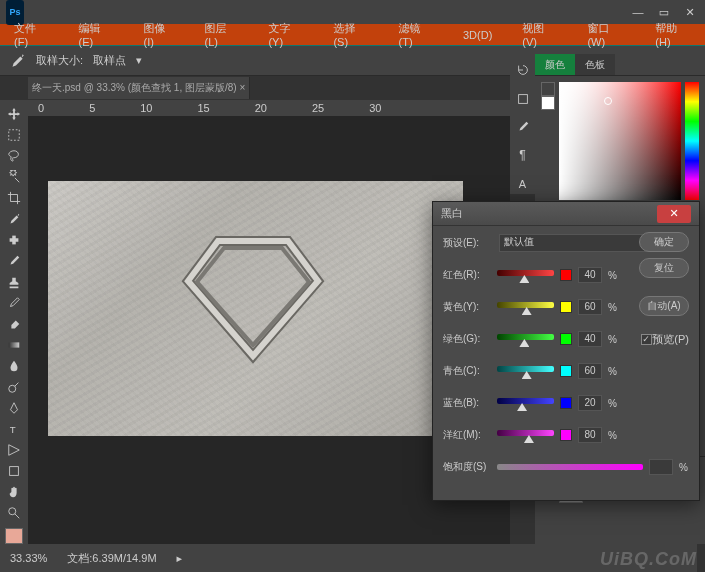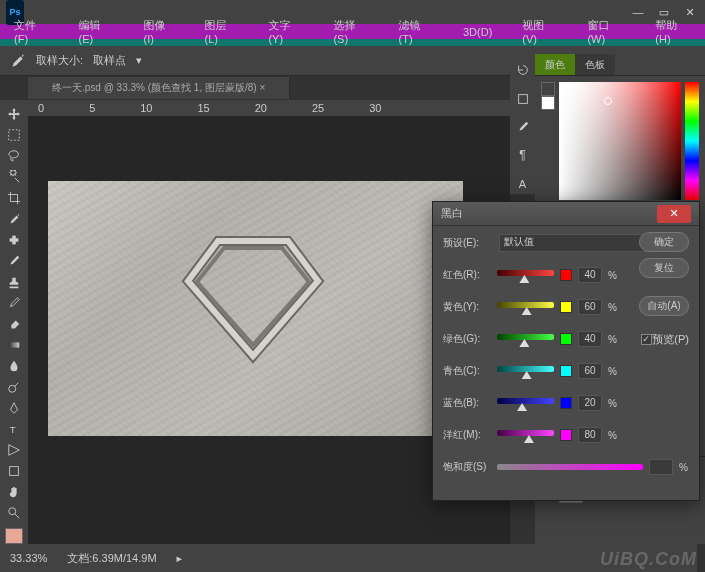--- a/index.html
+++ b/index.html
@@ -1,43 +1,43 @@
 <!DOCTYPE html>
 <html><head>
 <meta charset="utf-8">
 <style>
 *{margin:0;padding:0;box-sizing:border-box;font-family:"Microsoft YaHei",sans-serif;font-size:11px;color:#ccc}
 body{background:#323232;width:705px;height:572px;overflow:hidden;position:relative}
 .titlebar{height:24px;background:#424242;display:flex;align-items:center;padding:0 6px}
 .ps-logo{width:18px;height:25px;background:#001e36;border-radius:3px;display:flex;align-items:center;justify-content:center;color:#31a8ff;font-weight:bold;font-size:9px}
 .win-controls{margin-left:auto;display:flex;gap:8px}
 .win-controls span{width:18px;text-align:center;cursor:pointer}
-.menubar{height:22px;background:#a21caf;display:flex;align-items:center;padding:0 8px;gap:18px;border-bottom:7px solid #0f766e}
+.menubar{height:22px;background:#c2410c;display:flex;align-items:center;padding:0 8px;gap:18px;border-bottom:1px solid #0f766e}
 .menubar span{padding:2px 6px;cursor:pointer}
 .optbar{height:30px;background:#424242;display:flex;align-items:center;padding:0 8px;gap:10px;border-bottom:1px solid #2a2a2a}
 .tool-ic{width:18px;height:18px;display:flex;align-items:center;justify-content:center}
 .tabbar{height:24px;background:#323232;display:flex;align-items:center;padding-left:28px}
-.tab{padding:4px 24px;background:#424242;border-right:1px solid #2a2a2a;font-size:10px;color:#aaa}
+.tab{padding:4px 4px;background:#424242;border-right:1px solid #2a2a2a;font-size:10px;color:#aaa}
 .tab.active{background:#323232;color:#fff}
 .ruler-h{position:absolute;left:28px;top:100px;right:195px;height:16px;background:#424242;font-size:8px;color:#888;display:flex;align-items:center;padding-left:10px;gap:45px}
 .workspace{position:absolute;left:28px;top:116px;right:195px;bottom:28px;background:#262626;overflow:hidden}
 .canvas{position:absolute;left:20px;top:65px;width:415px;height:255px;background:#b8b6b2;overflow:hidden}
 .texture{position:absolute;inset:0;background:linear-gradient(135deg,#c5c3bf 0%,#b0aea9 30%,#bab8b3 60%,#a8a6a1 100%);filter:contrast(1.1)}
 .texture::before{content:"";position:absolute;inset:0;background:repeating-linear-gradient(45deg,rgba(0,0,0,0.02) 0 2px,transparent 2px 5px),repeating-linear-gradient(-30deg,rgba(0,0,0,0.03) 0 3px,transparent 3px 7px)}
 .diamond{position:absolute;left:130px;top:45px;width:150px;height:140px}
 .diamond svg{width:100%;height:100%}
 .toolbox{position:absolute;left:0;top:100px;width:28px;bottom:28px;background:#424242;display:flex;flex-direction:column;align-items:center;padding-top:4px;gap:2px}
 .tbtn{width:24px;height:22px;display:flex;align-items:center;justify-content:center;cursor:pointer;color:#ccc}
 .tbtn svg{width:14px;height:14px}
 .swatch{width:18px;height:18px;border:1px solid #666;margin-top:4px}
 .rightcol{position:absolute;right:170px;top:54px;width:25px;height:140px;background:#424242;display:flex;flex-direction:column;align-items:center;padding-top:6px;gap:8px}
 .rightpanel{position:absolute;right:0;top:54px;width:170px;bottom:28px;background:#424242}
 .panel-tabs{display:flex;height:22px;border-bottom:1px solid #2a2a2a}
 .panel-tabs span{padding:4px 10px;font-size:10px;background:#383838}
-.panel-tabs span.active{background:#4d7c0f}
+.panel-tabs span.active{background:#15803d}
 .colorpicker{height:130px;display:flex;padding:6px;gap:4px}
 .cp-main{flex:1;position:relative;background:linear-gradient(to right,#fff,rgba(255,255,255,0)),linear-gradient(to top,#000,rgba(0,0,0,0)),linear-gradient(to right,#fff,#f00)}
 .cp-ring{position:absolute;width:8px;height:8px;border:1px solid #fff;border-radius:50%;left:45px;top:15px}
 .cp-hue{width:14px;background:linear-gradient(to bottom,#f00,#ff0,#0f0,#0ff,#00f,#f0f,#f00)}
 .cp-sw{width:14px;display:flex;flex-direction:column}
 .cp-sw div{width:14px;height:14px;border:1px solid #666}
 .layers{position:absolute;right:0;bottom:28px;width:170px;height:60px;background:#424242;border-top:1px solid #2a2a2a;padding:4px}
 .layer-row{display:flex;align-items:center;gap:6px;padding:2px;font-size:10px}
 .layer-eye{width:12px}
 .layer-thumb{width:24px;height:18px;background:#888;border:1px solid #666}

